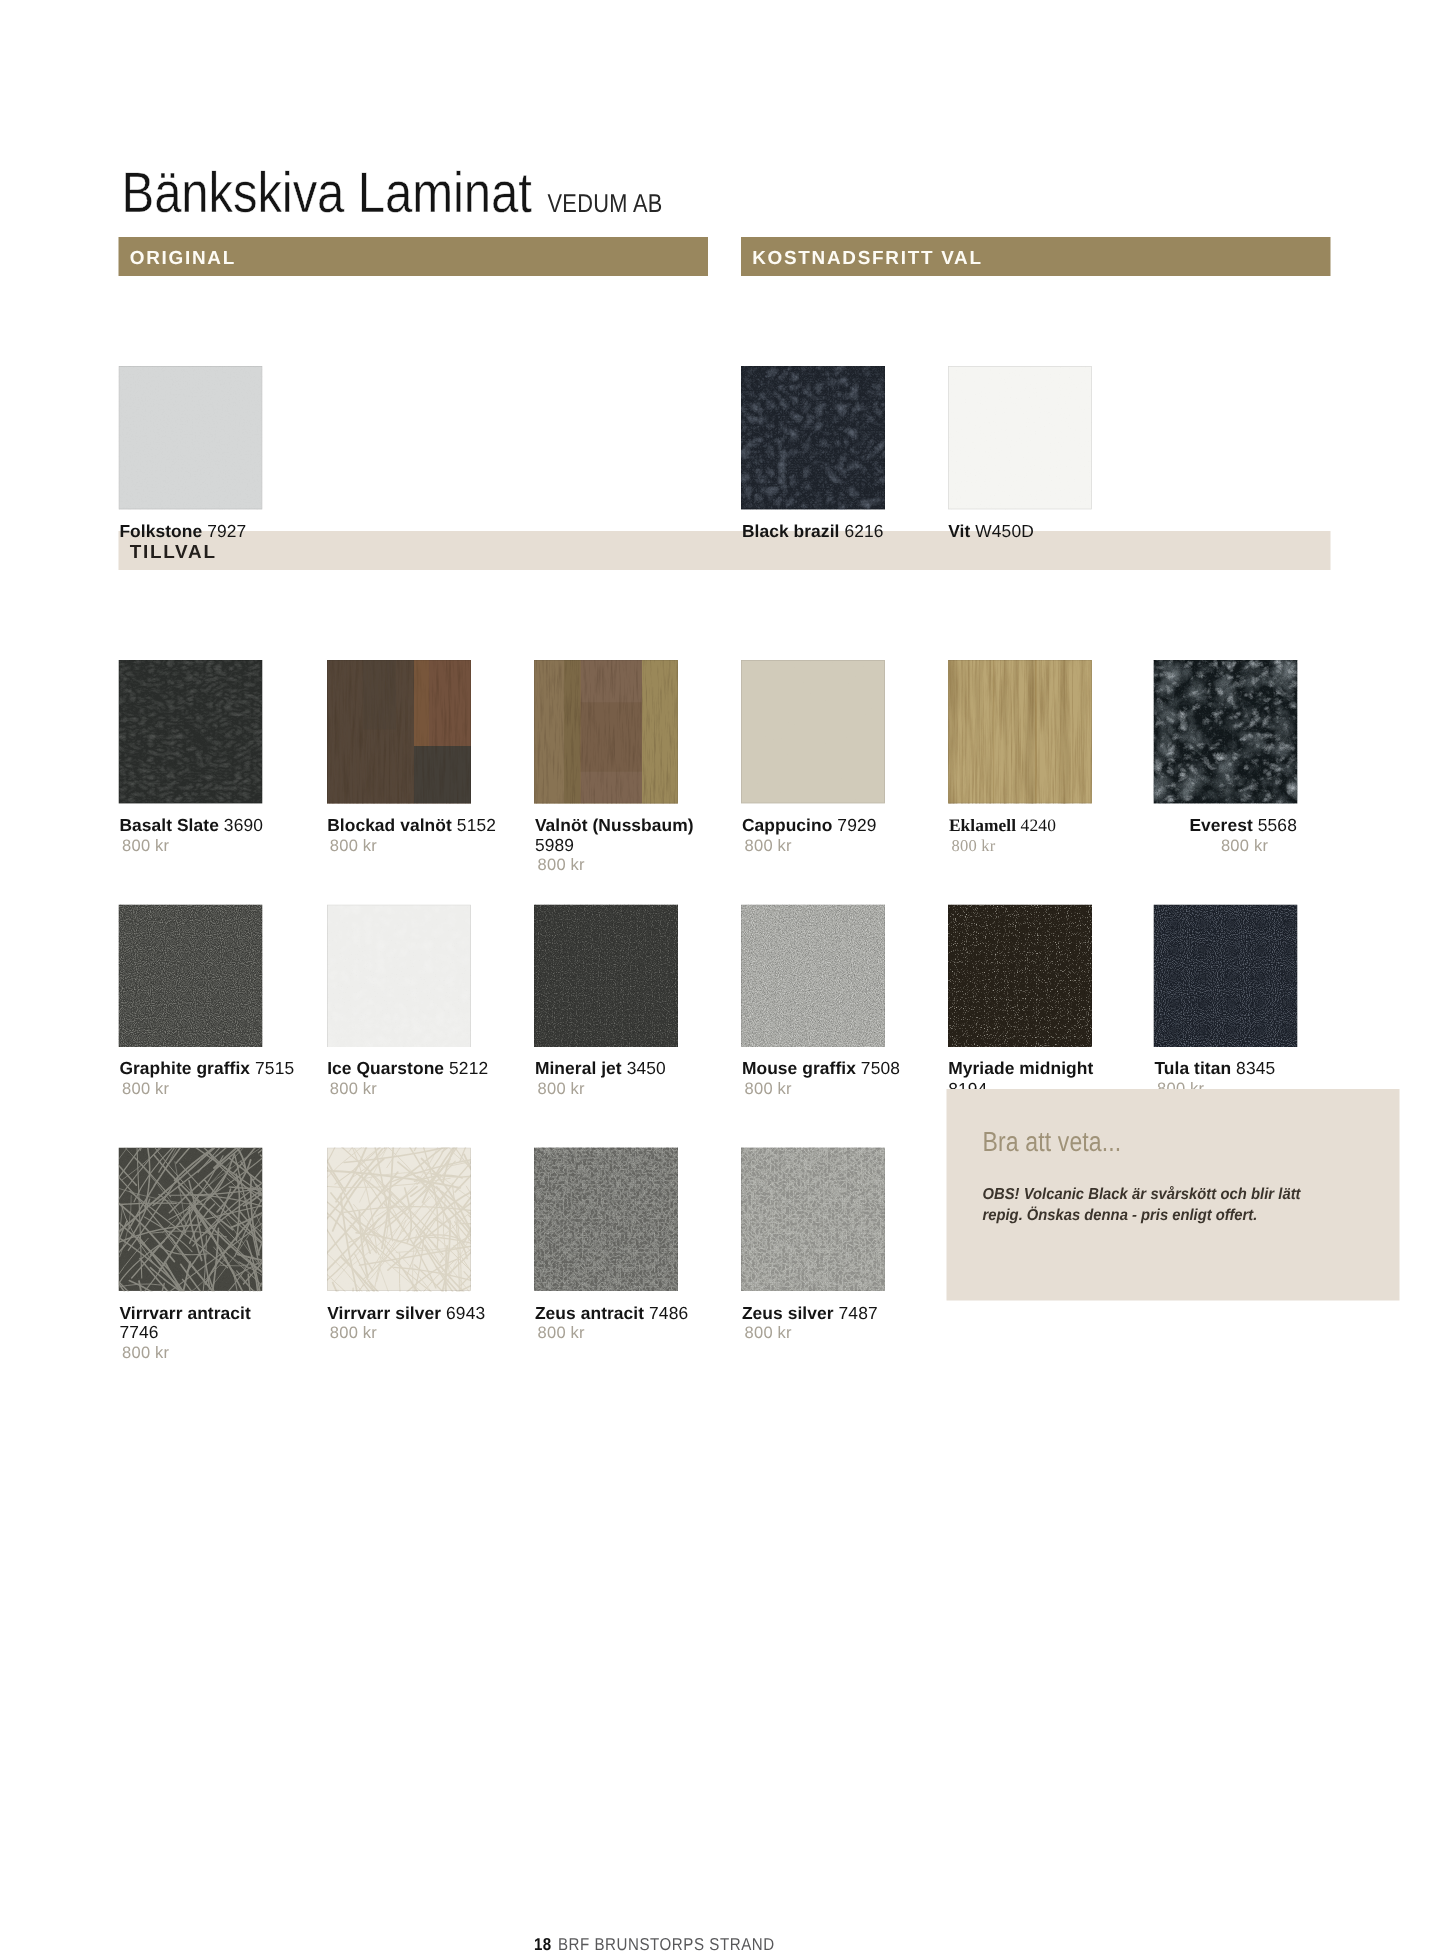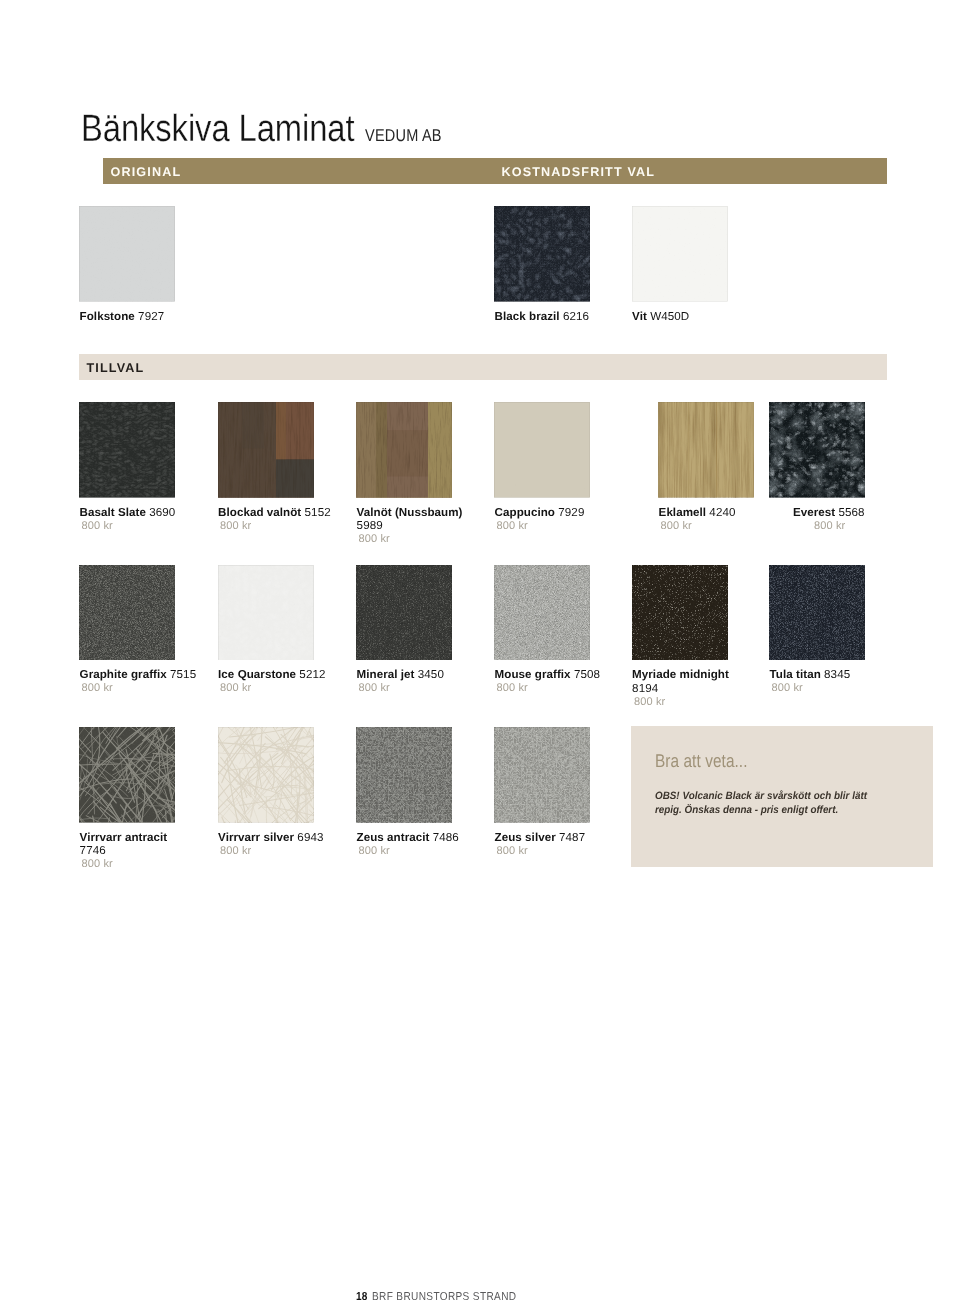--- a/index.html
+++ b/index.html
@@ -28,21 +28,21 @@
   
   .secbar{position:absolute;height:26px;}
   .secbar .t{position:absolute;left:7.5px;top:6.2px;font-size:12.6px;font-weight:bold;
        letter-spacing:1.15px;line-height:16px;}
   .secbar.brown{background:#99875e;}
   .secbar.brown .t{color:#fdfbf4;}
   .secbar.beige{background:#e6ded4;}
   .secbar.beige .t{color:#231f1c;}
 
   
-  .cell{position:absolute;width:119px;}
+  .cell{position:absolute;width:119px;margin-top:38px;}
   .cell .sw{display:block;width:96px;height:95.6px;}
   .cell .nm{font-size:11.6px;font-weight:bold;color:#141414;line-height:13.4px;
        margin-top:8.2px;letter-spacing:0.05px;margin-left:0.6px;}
   .cell .nm .code{font-weight:normal;color:#141414;letter-spacing:0.1px;}
   .cell .pr{font-size:11px;color:#a8a296;line-height:11px;margin-top:1.6px;margin-left:2.4px;
        letter-spacing:0.15px;font-weight:normal;}
 
   
   .infobox{position:absolute;background:#e6ded4;}
   .infobox .ih{position:absolute;left:24px;top:24px;font-size:18.5px;color:#9f9278;
@@ -66,21 +66,21 @@
 <div class="page">
 
 
   <div class="headline">
     <span class="h1">Bänkskiva Laminat</span>
   </div>
   <div class="brandwrap">
     <span class="brand">VEDUM AB</span>
   </div>
 
-  <div class="secbar brown" style="left:79px;top:158px;width:393px;margin-left:24px;">
+  <div class="secbar brown" style="left:79px;top:158px;width:393px;">
     <div class="t">ORIGINAL</div>
   </div>
   <div class="secbar brown" style="left:494px;top:158px;width:393px;">
     <div class="t">KOSTNADSFRITT VAL</div>
   </div>
   <div class="secbar beige" style="left:79px;top:354px;width:808px;">
     <div class="t">TILLVAL</div>
   </div>
 
   <div id="swatches">
@@ -196,21 +196,21 @@
               <feColorMatrix in="n" type="matrix" values="0 0 0 0 0.7  0 0 0 0 0.67  0 0 0 0 0.6  0.4 0 0 0 -0.3"></feColorMatrix>
             </filter>
           </defs>
           <rect width="96" height="95" fill="#d1cbba"></rect>
           <rect width="96" height="95" filter="url(#tx7)" opacity="0.6"></rect>
           <rect x="0.25" y="0.25" width="95.5" height="94.5" fill="none" stroke="#000" stroke-opacity="0.11" stroke-width="0.45"></rect>
         </svg>
         <div class="nm"><b>Cappucino</b> <span class="code">7929</span></div>
         <div class="pr">800 kr</div>
       </div>
-      <div class="cell" style="left: 658px; top: 402px;">
+      <div class="cell" style="left: 632px; top: 402px; font-family: Liberation Serif, serif;">
         <svg class="sw" viewBox="0 0 96 95" preserveAspectRatio="none">
           <defs></defs>
           <rect width="96" height="95" fill="#baa674"></rect>
           <rect x="0" y="0" width="96" height="95" filter="url(#fwoodbroad)" opacity="0.55"></rect>
           <rect x="0" y="0" width="96" height="95" filter="url(#fwoodv2)" opacity="0.6"></rect>
           <rect x="58" y="0" width="1.1" height="95" fill="#93763f" opacity="0.4"></rect>
           <rect x="30" y="0" width="0.8" height="95" fill="#93763f" opacity="0.28"></rect>
           <rect x="0.25" y="0.25" width="95.5" height="94.5" fill="none" stroke="#000" stroke-opacity="0.11" stroke-width="0.45"></rect>
         </svg>
         <div class="nm"><b>Eklamell</b> <span class="code">4240</span></div>

